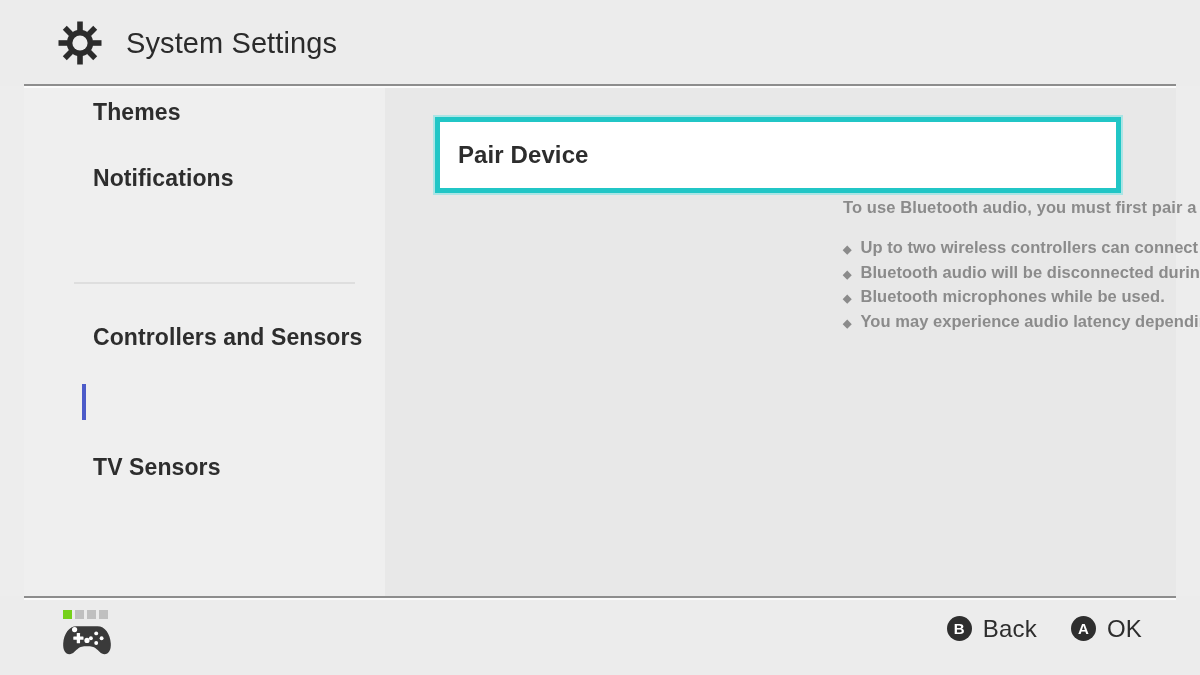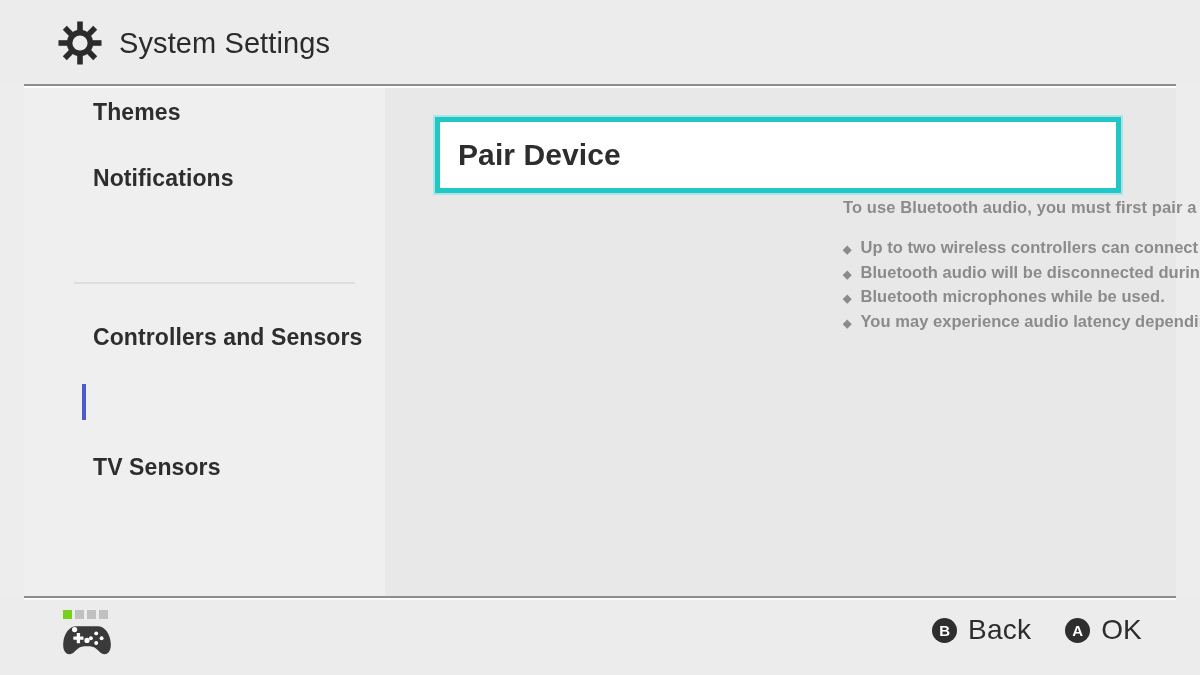--- a/index.html
+++ b/index.html
@@ -39,21 +39,21 @@
     width: 1200px;
     height: 86px;
     background: #ececec;
   }
   .header-inner {
     position: absolute;
     left: 58px;
     top: 21px;
     display: flex;
     align-items: center;
-    gap: 17px;
+    gap: 24px;
   }
   .gear-icon {
     width: 44px;
     height: 44px;
     display: block;
     flex: none;
   }
   .app-title {
     font-size: 29px;
     color: #2b2b2b;
@@ -154,21 +154,21 @@
     width: 686px;
     height: 76px;
     background: #ffffff;
     border: 5px solid #21c6c6;
     box-shadow: 0 0 0 2px rgba(120, 226, 226, 0.55);
     display: flex;
     align-items: center;
     cursor: pointer;
   }
   .card-label {
-    font-size: 30px;
+    font-size: 24px;
     color: #2d2d2d;
     padding-left: 18px;
     letter-spacing: 0.1px;
     line-height: 1;
   }
 
   .card-desc {
     position: absolute;
     left: 458px;
     top: 110px;
@@ -270,21 +270,21 @@
     color: #ffffff;
     font-size: 15px;
     font-weight: bold;
     display: flex;
     align-items: center;
     justify-content: center;
     line-height: 1;
     flex: none;
   }
   .action-label {
-    font-size: 28px;
+    font-size: 24px;
     color: #2d2d2d;
     line-height: 1;
     letter-spacing: 0.2px;
   }
 </style>
 </head>
 <body>
 
 <div class="screen">
 

